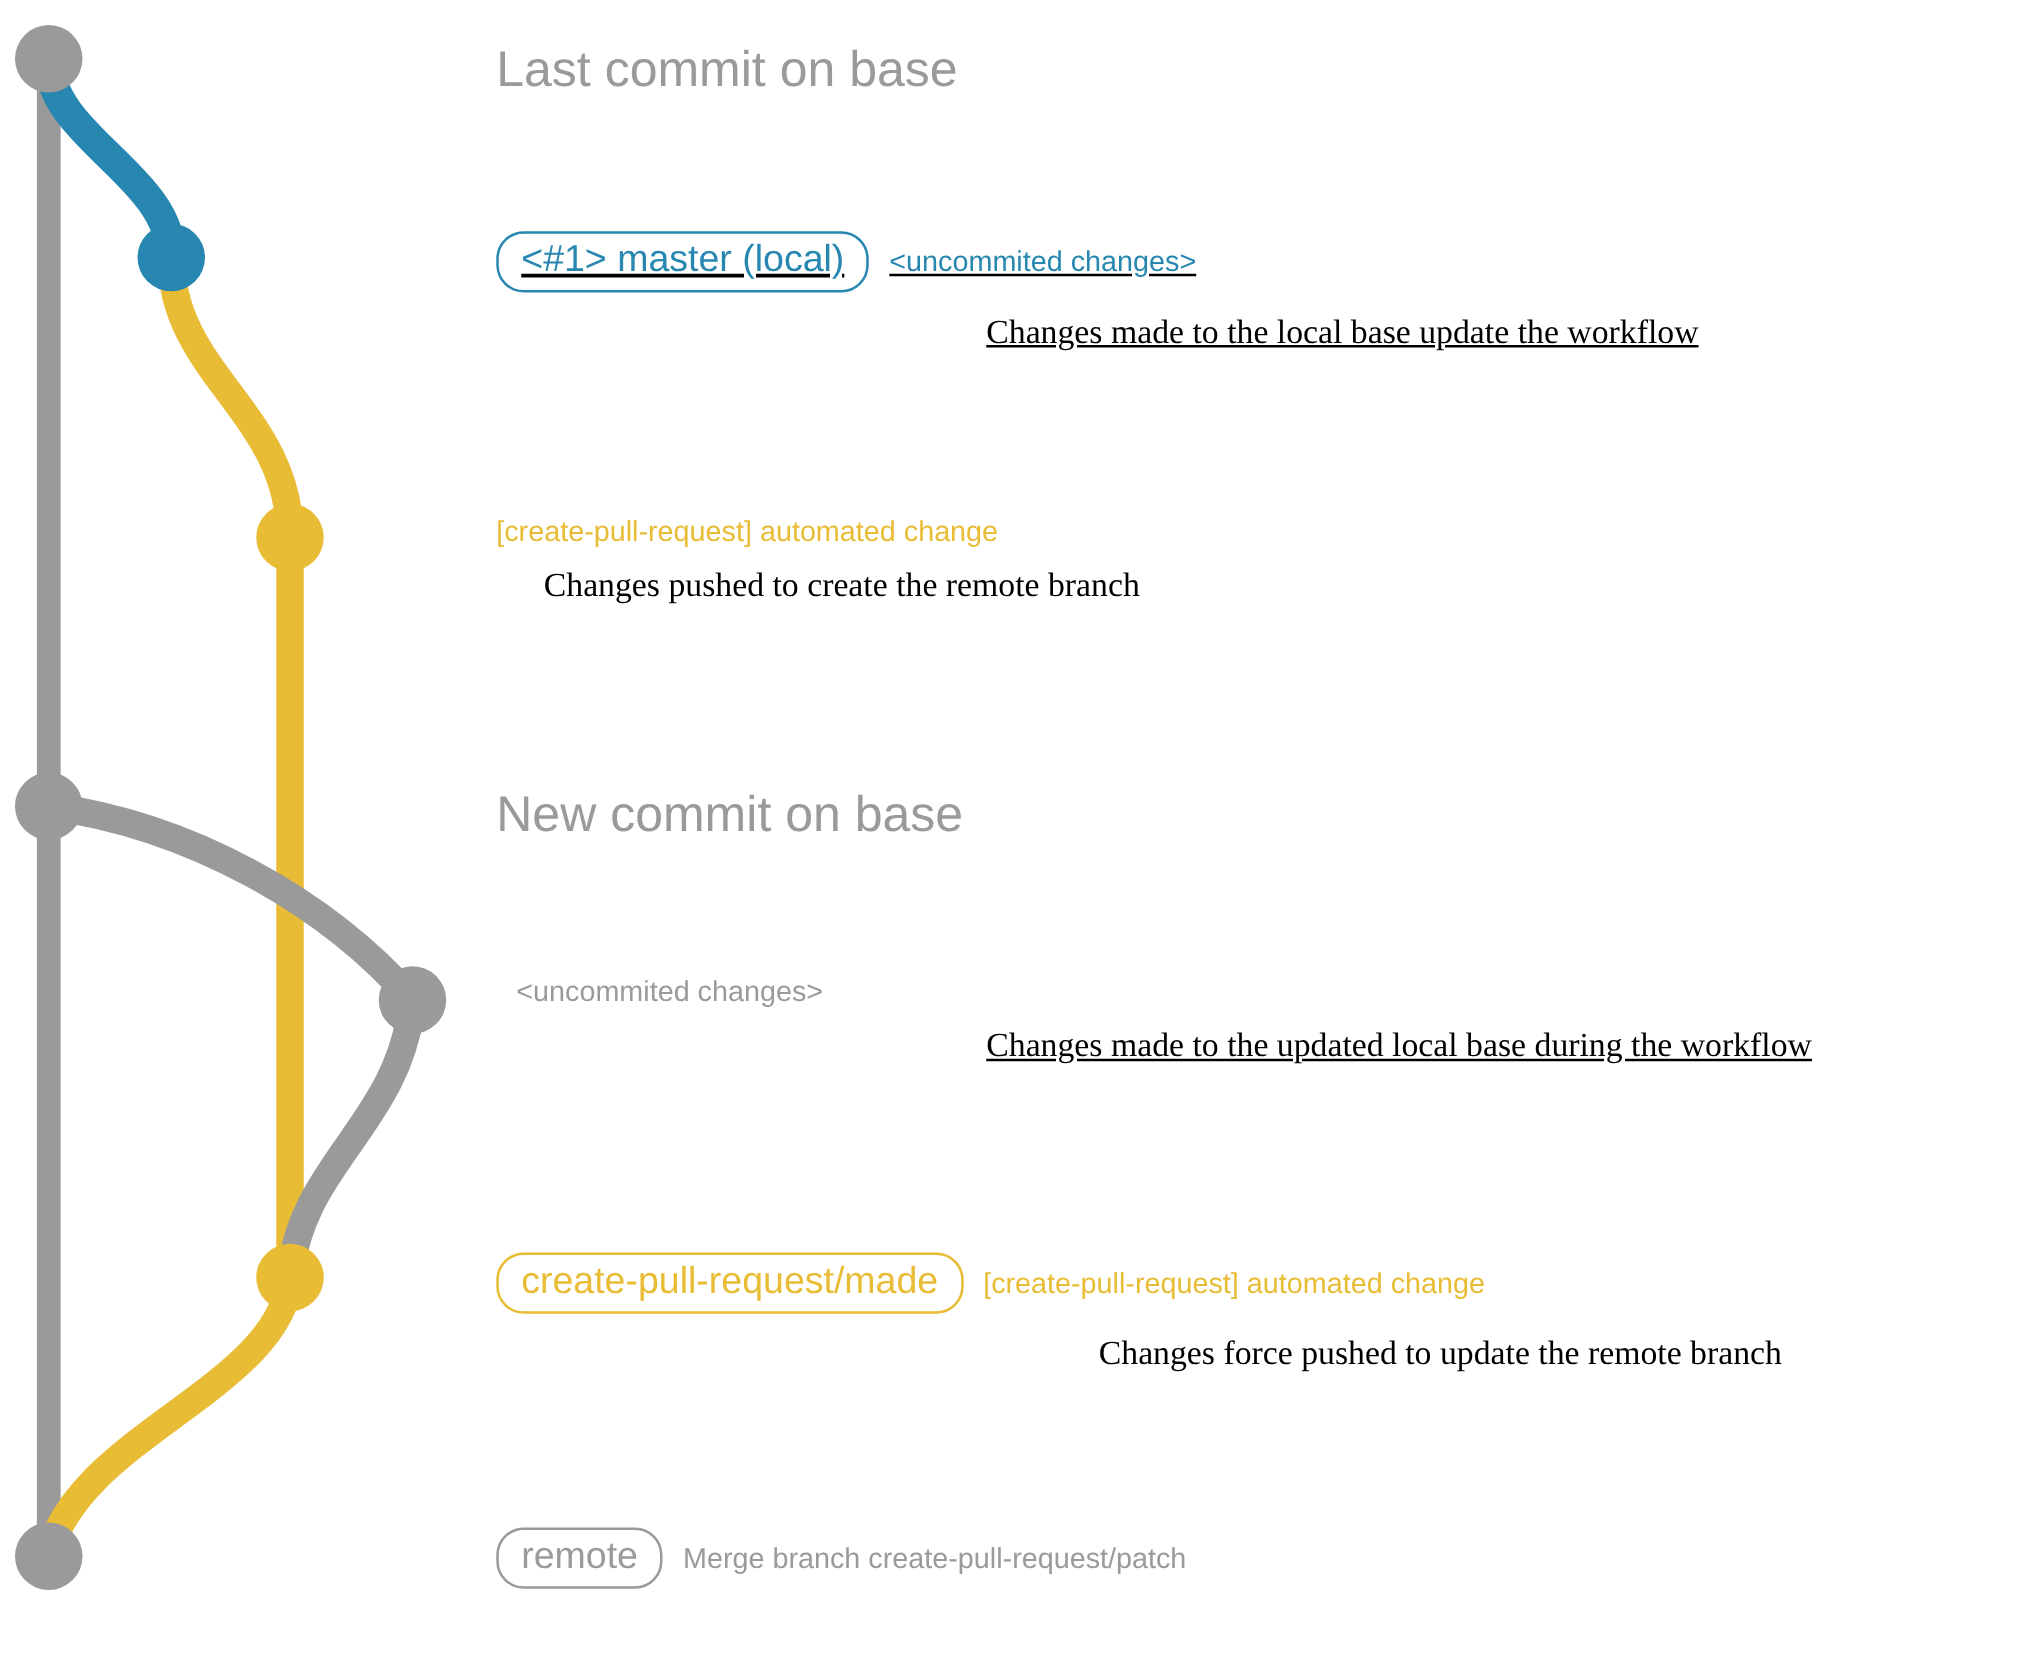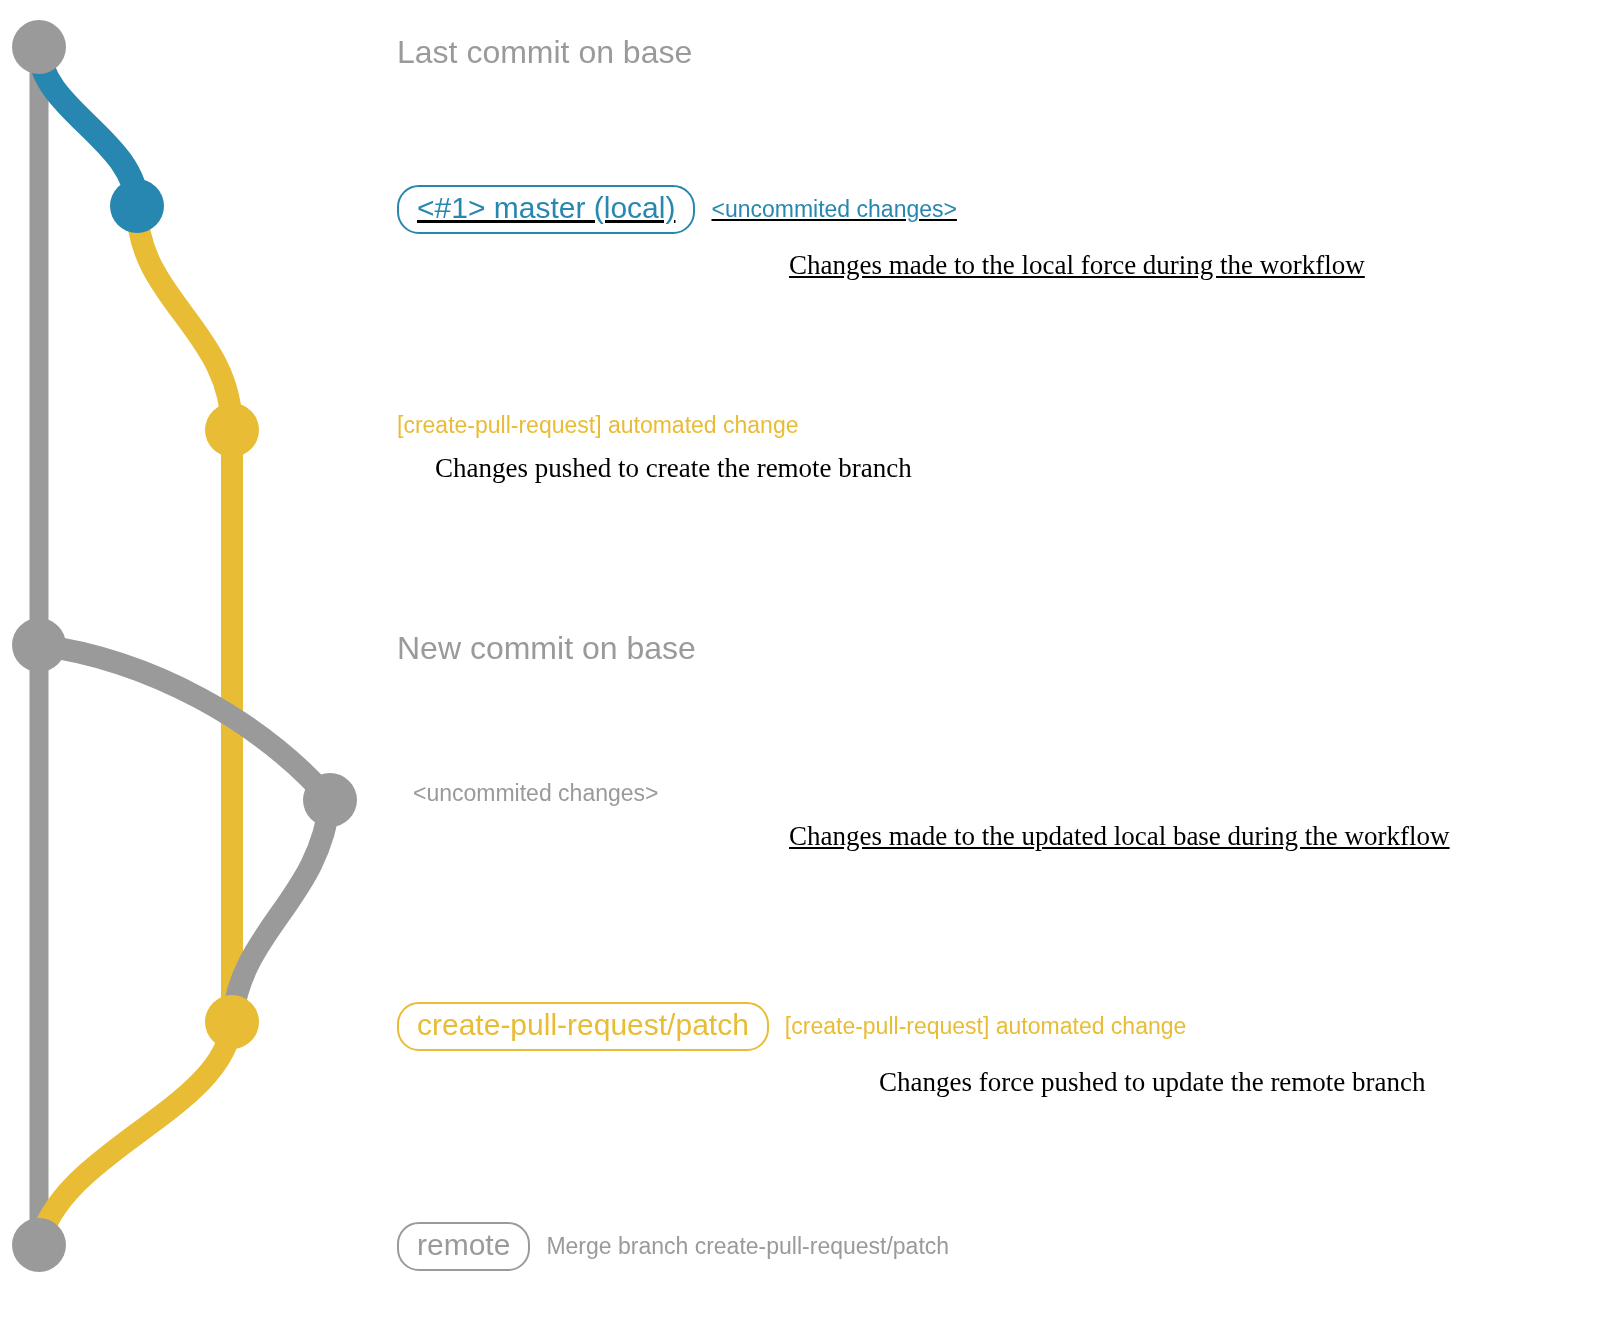--- a/index.html
+++ b/index.html
@@ -23,21 +23,21 @@
   .desc{
     font-family:"Liberation Serif", serif;
     font-size:27px;color:#000000;line-height:1;
     margin-top:18px;white-space:nowrap;
   }
 
   .c-blue{color:#2787b0;}
   .c-gray{color:#9a9a9a;}
   .c-yellow{color:#e8bc35;}
 
-  .plain-head{font-size:32px;line-height:1;white-space:nowrap;}
+  .plain-head{font-size:40px;line-height:1;white-space:nowrap;}
 </style>
 </head>
 <body>
 
 <svg id="graph" viewBox="0 0 420 1344" width="420" height="1344">
 
   <path d="M39 47 L39 1245" fill="none" stroke="#9a9a9a" stroke-width="19" stroke-linecap="round"></path>
 
   <path d="M39 47 C 39 110, 137 140, 137 206" fill="none" stroke="#2787b0" stroke-width="24" stroke-linecap="round"></path>
 
@@ -64,21 +64,21 @@
   <div class="row-line">
     <span class="plain-head c-gray">Last commit on base</span>
   </div>
 </div>
 
 <div class="row" style="left:397px; top:185px;text-decoration:underline;">
   <div class="row-line">
     <span class="pill c-blue">&lt;#1&gt; master (local)</span>
     <span class="msg c-blue">&lt;uncommited changes&gt;</span>
   </div>
-  <div class="desc" style="margin-left:392px;">Changes made to the local force during the workflow</div>
+  <div class="desc" style="margin-left:392px;">Changes made to the local base update the workflow</div>
 </div>
 
 <div class="row" style="left:397px; top:414px;">
   <div class="row-line">
     <span class="msg nopill c-yellow">[create-pull-request] automated change</span>
   </div>
   <div class="desc" style="margin-left:38px;">Changes pushed to create the remote branch</div>
 </div>
 
 <div class="row" style="left:397px; top:632px;">
@@ -89,21 +89,21 @@
 
 <div class="row" style="left:397px; top:782px;">
   <div class="row-line">
     <span class="msg c-gray">&lt;uncommited changes&gt;</span>
   </div>
   <div class="desc" style="margin-left:392px;text-decoration:underline;">Changes made to the updated local base during the workflow</div>
 </div>
 
 <div class="row" style="left:397px; top:1002px;">
   <div class="row-line">
-    <span class="pill c-yellow">create-pull-request/patch</span>
+    <span class="pill c-yellow">create-pull-request/made</span>
     <span class="msg c-yellow">[create-pull-request] automated change</span>
   </div>
   <div class="desc" style="margin-left:482px;">Changes force pushed to update the remote branch</div>
 </div>
 
 <div class="row" style="left:397px; top:1222px;">
   <div class="row-line">
     <span class="pill c-gray">remote</span>
     <span class="msg c-gray">Merge branch create-pull-request/patch</span>
   </div>

